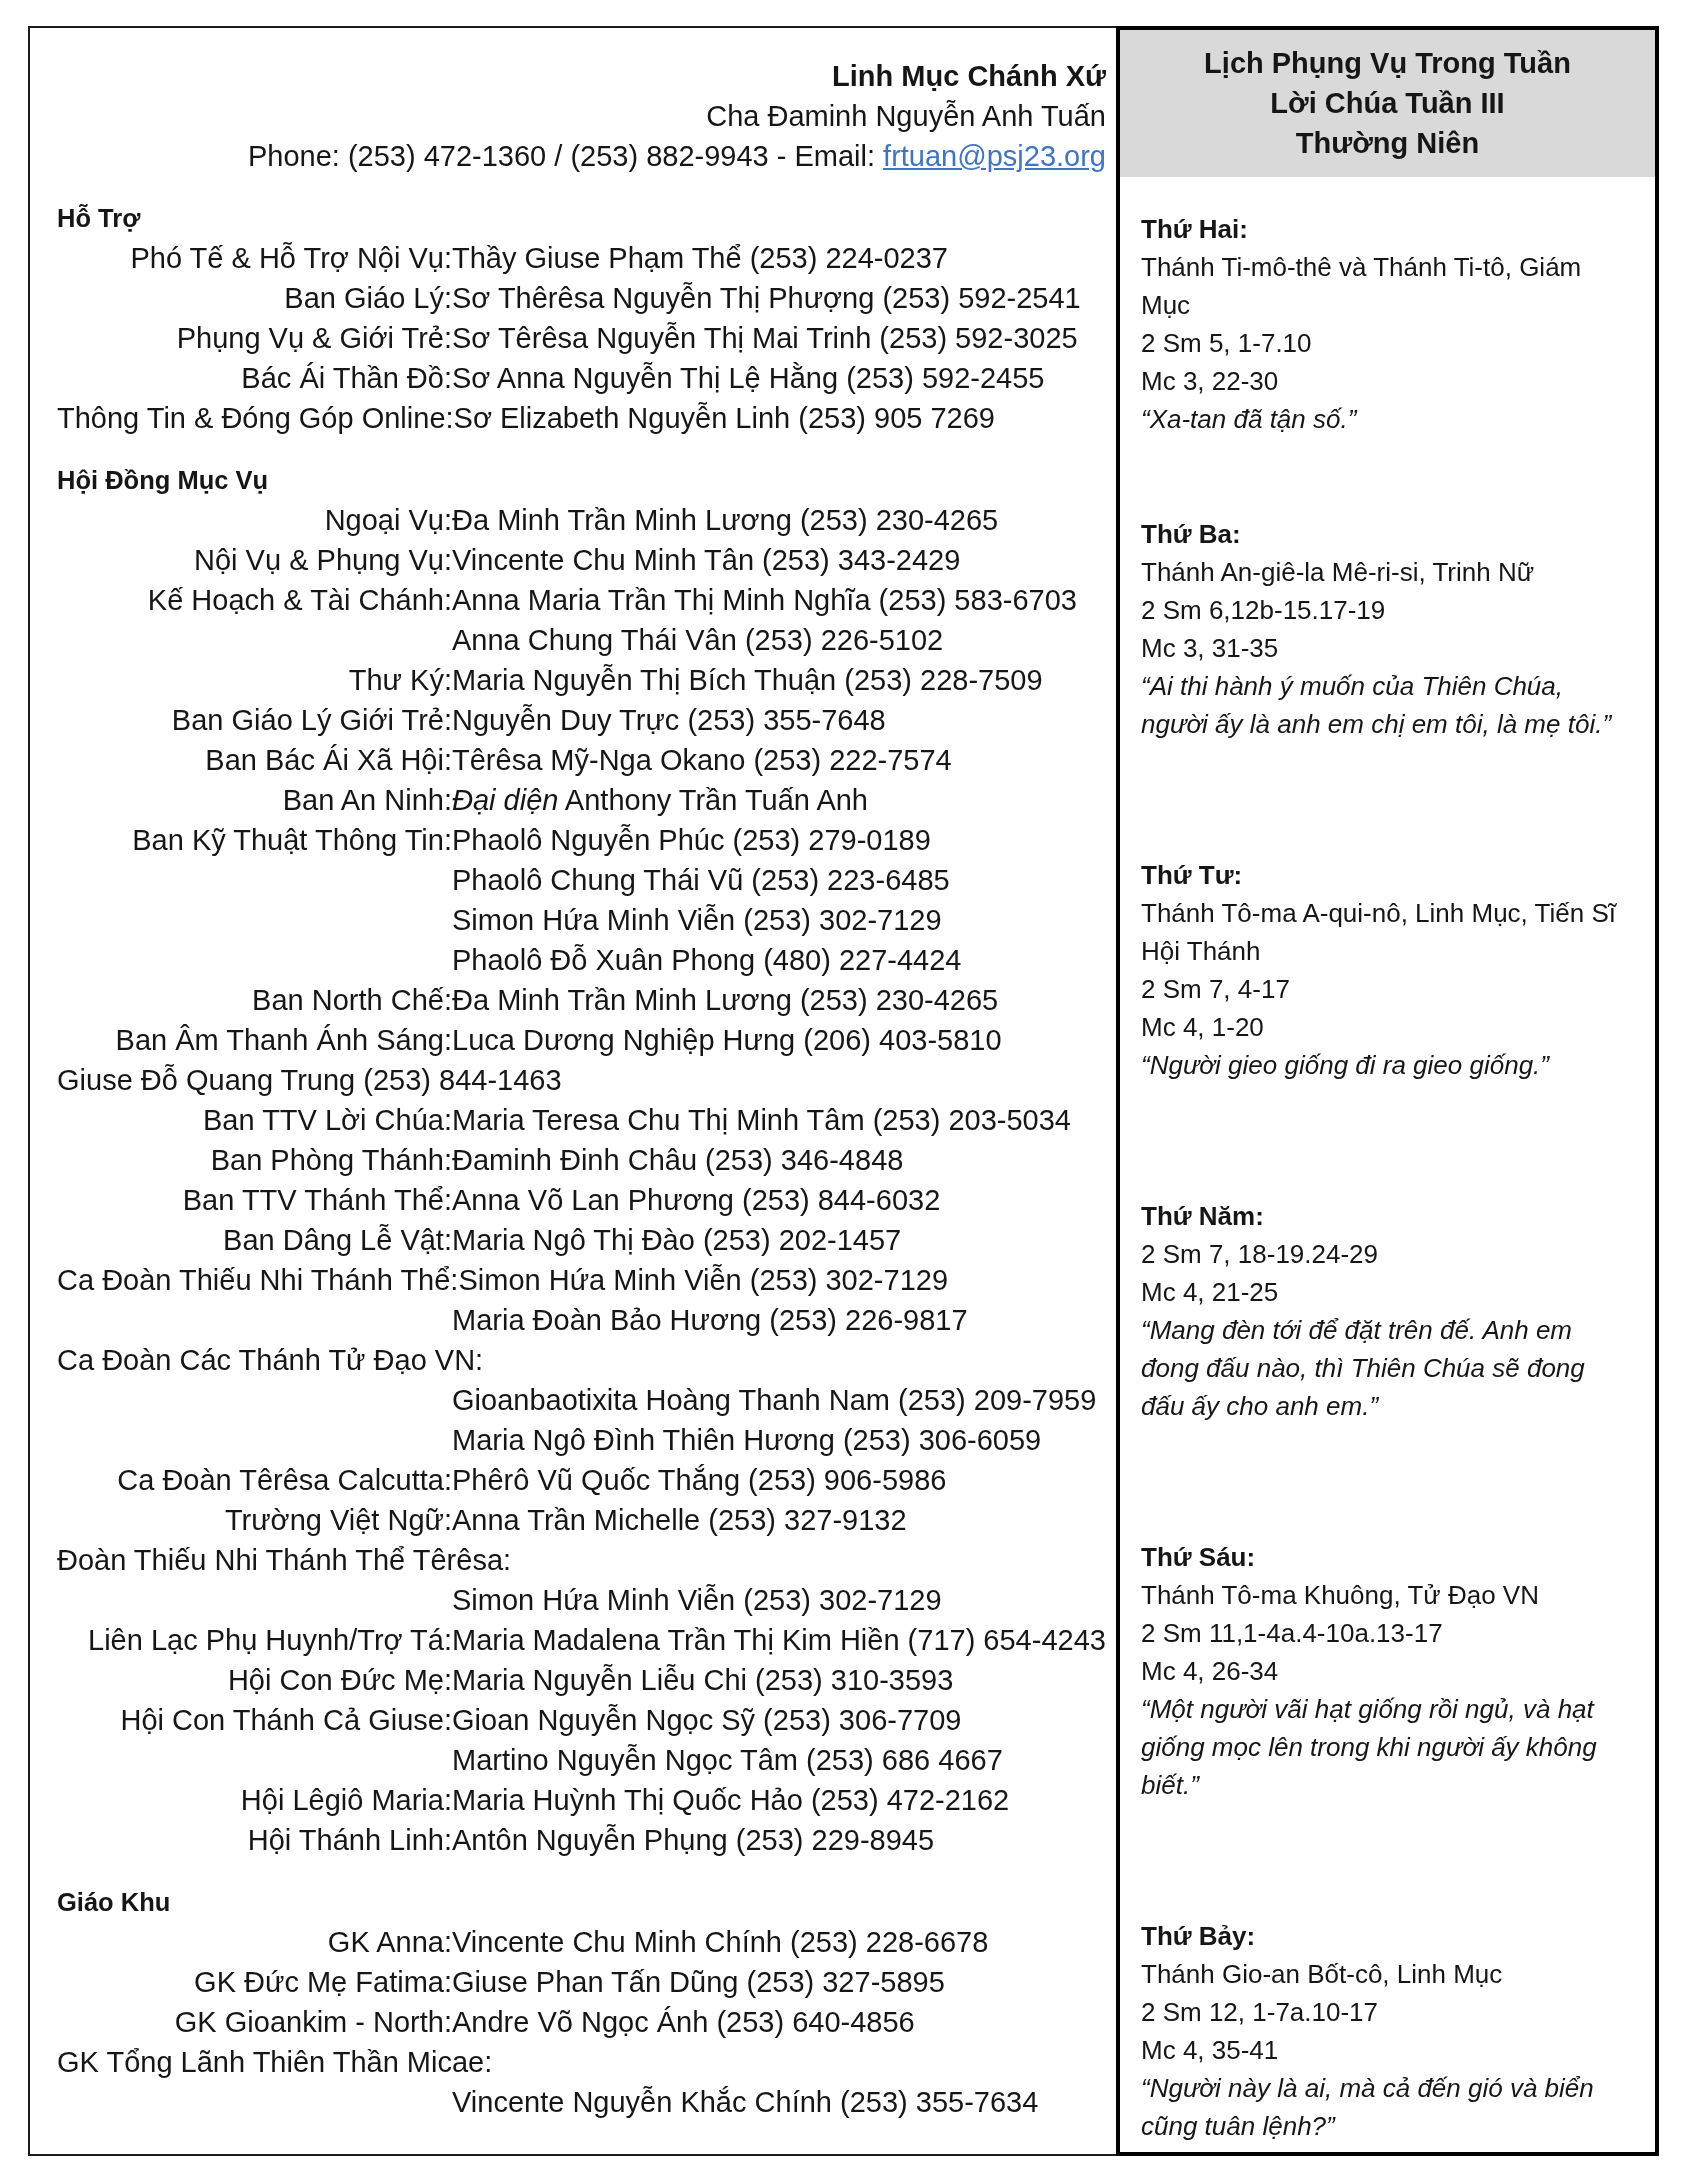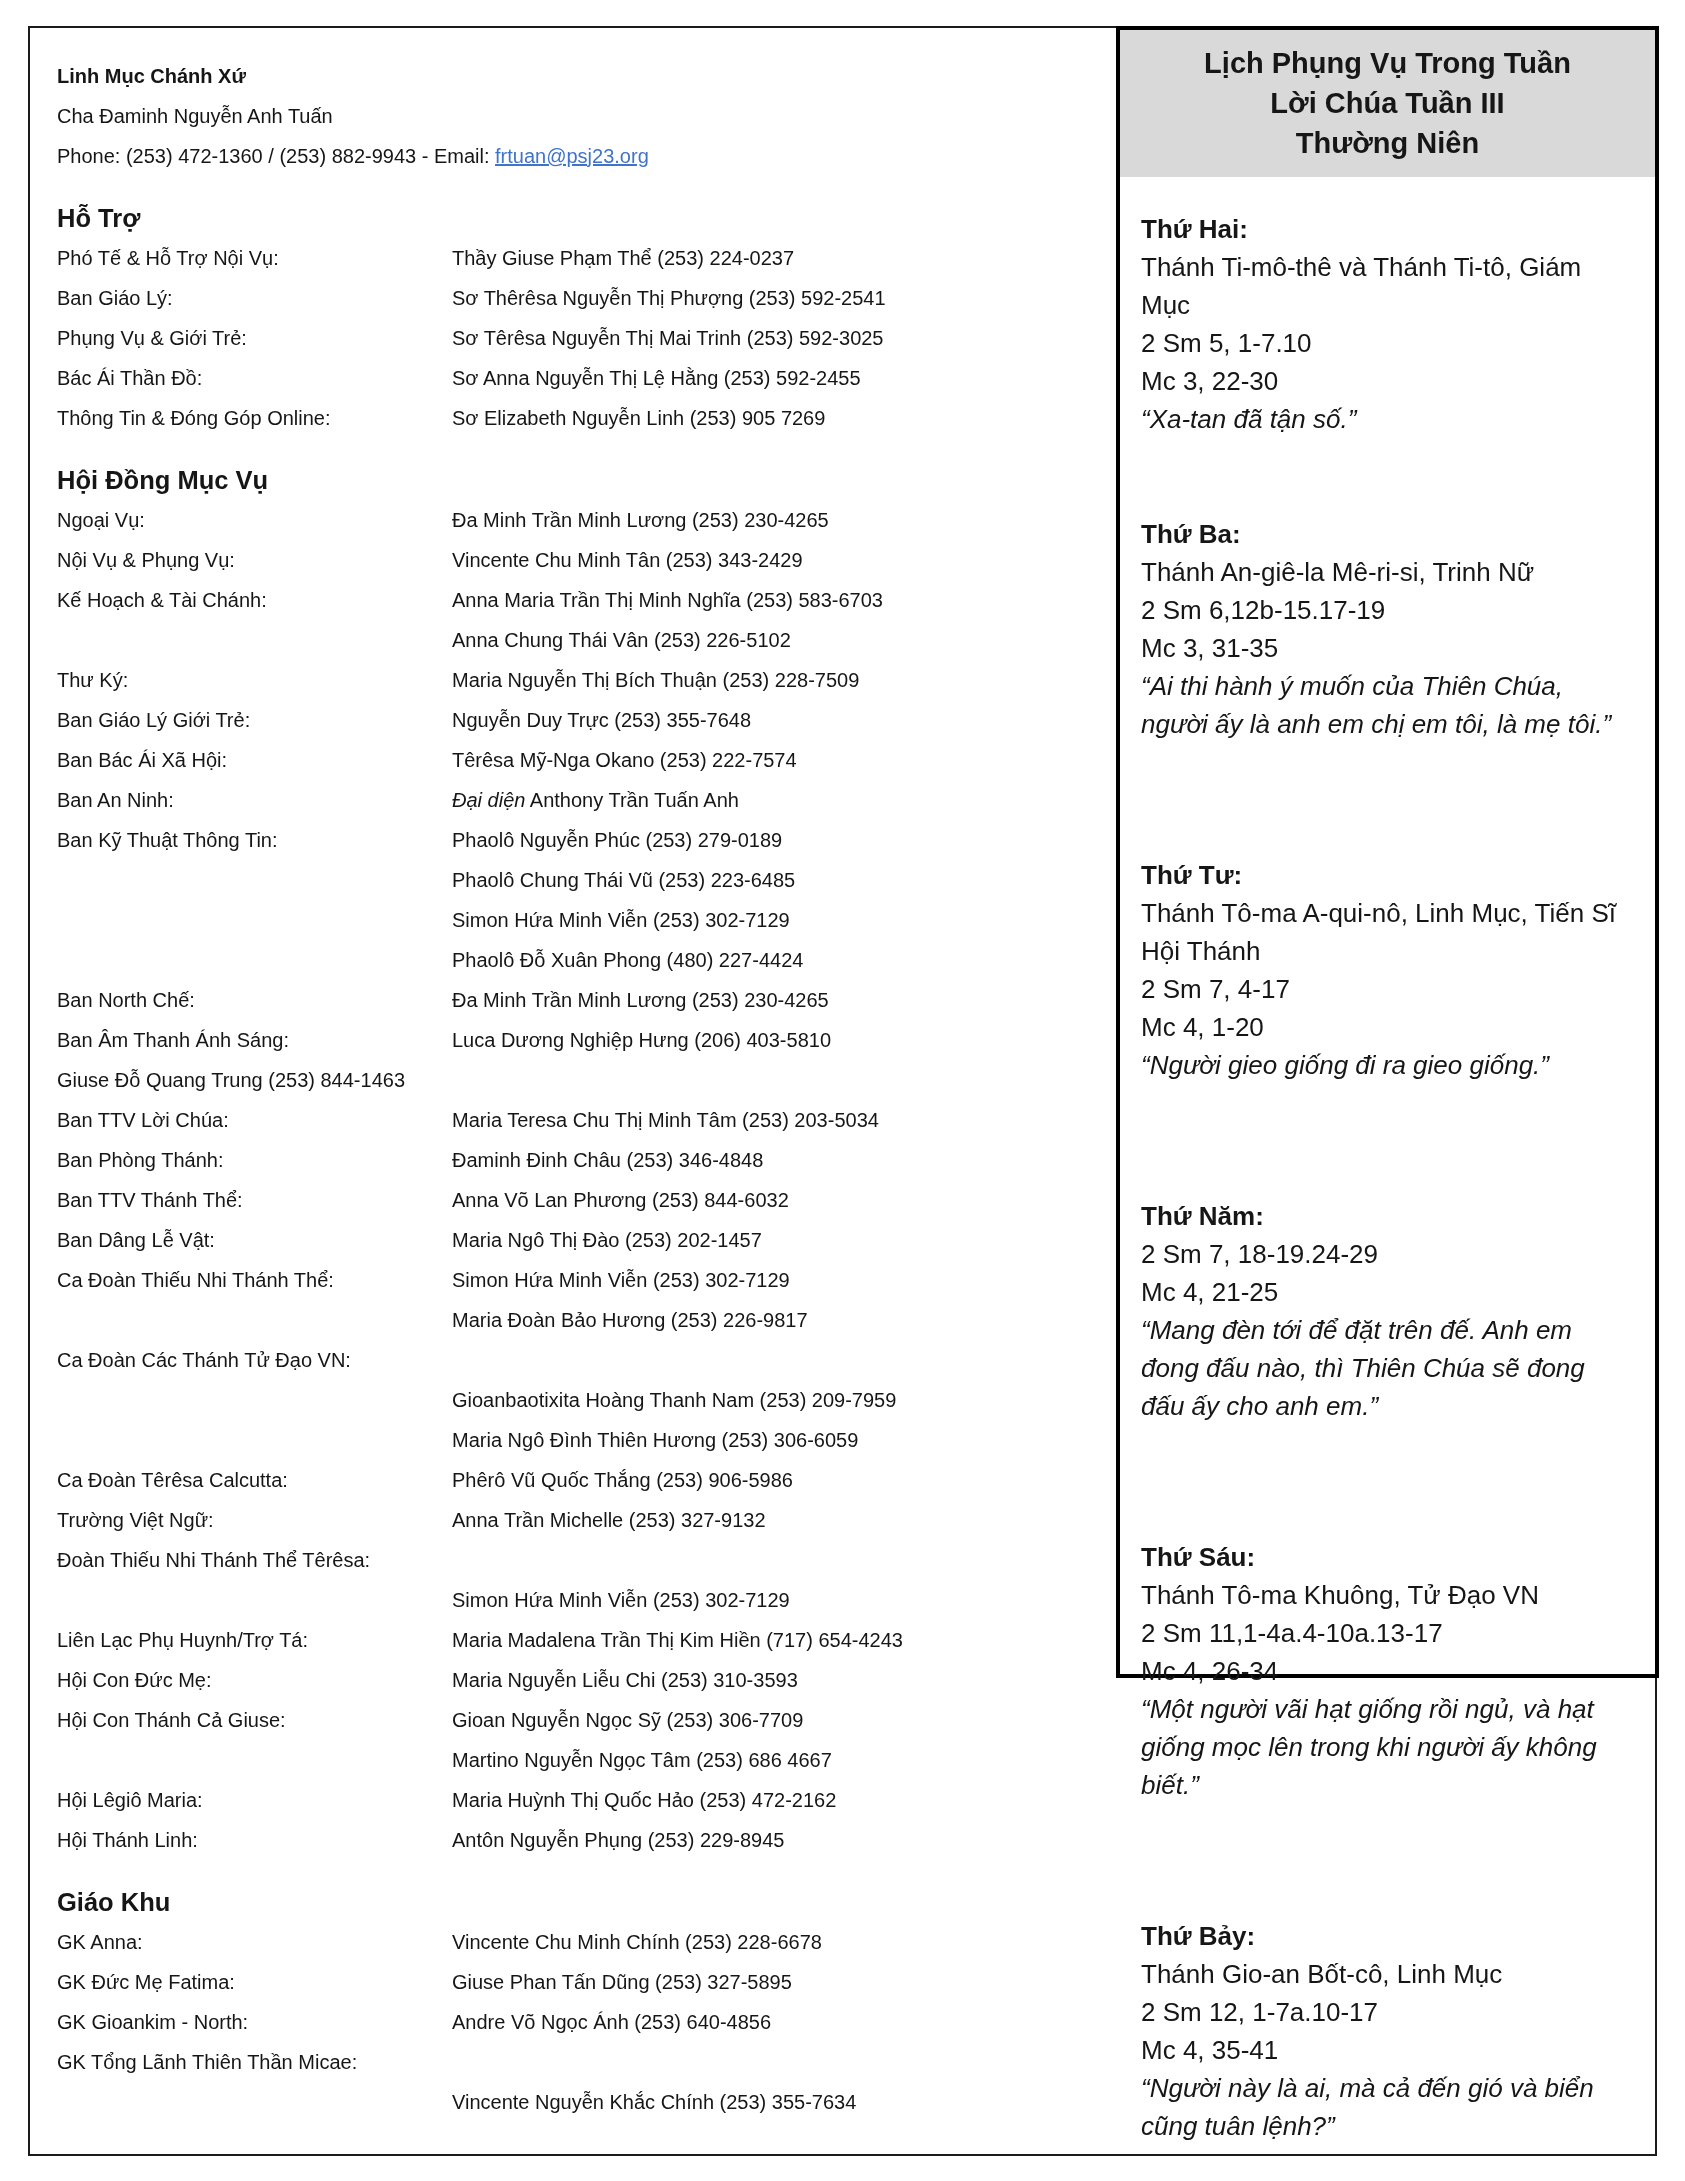--- a/index.html
+++ b/index.html
@@ -12,32 +12,32 @@
     overflow:hidden;
   }
   .frame{
     position:absolute;left:28px;top:26px;width:1629px;height:2130px;
     border:2.6px solid #1b1b1b;box-sizing:border-box;
   }
   
   .left-col{
     position:absolute;left:57px;top:56px;width:1049px;
   }
-  .line,.row{font-size:20px;line-height:40px;}
+  .line,.row{font-size:29px;line-height:40px;text-align:right;}
   .b{font-weight:bold;}
   .section{margin-top:22px;}
   .sec-heading{font-size:25.5px;line-height:40px;font-weight:bold;}
   .row{display:flex;}
   .row .label{flex:0 0 395px;white-space:nowrap;}
   .row .value{white-space:nowrap;}
   .row .value em{font-style:italic;}
   a.email{text-decoration:underline;cursor:pointer;}
   
   .liturgy-box{
-    position:absolute;left:1116px;top:26px;width:543px;height:1652px;
+    position:absolute;left:1116px;top:26px;width:543px;height:2130px;
     border:4.4px solid #000000;box-sizing:border-box;background:#ffffff;
   }
   .liturgy-header{
     text-align:center;font-weight:bold;font-size:29px;line-height:40px;
     padding:13px 7px 14px 7px;
   }
   .days{padding:33px 21px 0 21px;}
   .day{font-size:26px;line-height:38px;margin-bottom:113px;}
   .days .day:nth-child(1){margin-bottom:77px;}
   .day-name{font-weight:bold;}

